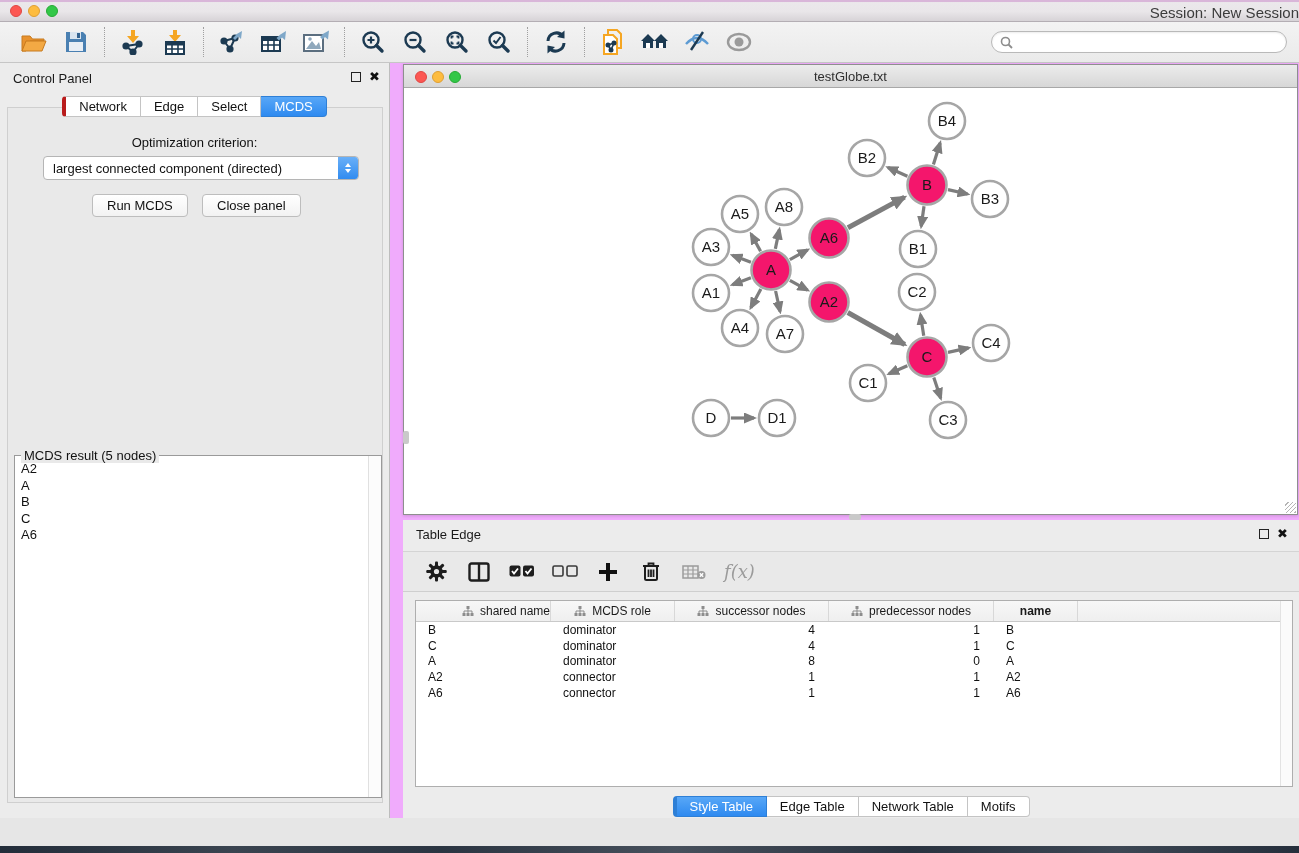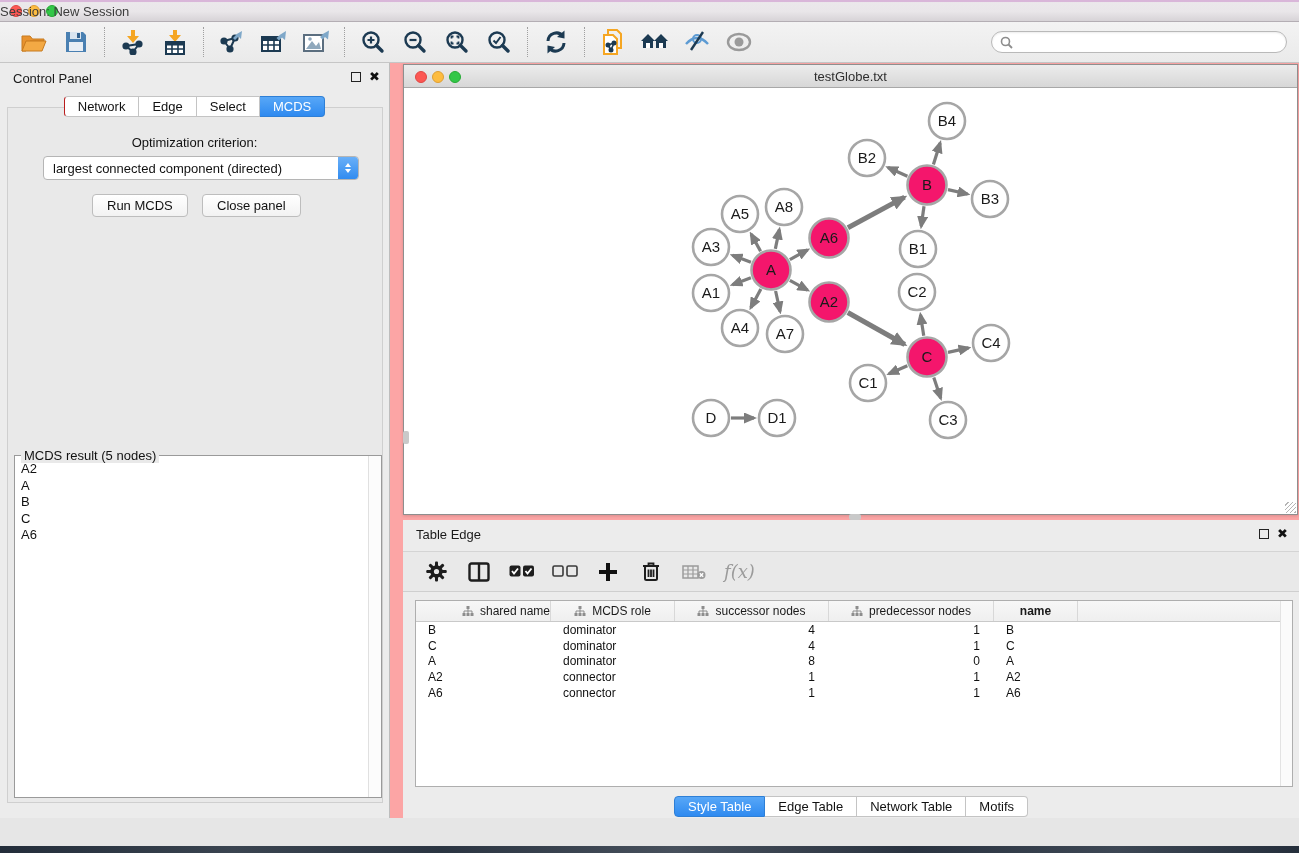--- a/index.html
+++ b/index.html
@@ -8,52 +8,52 @@
   #app { position:relative; width:1299px; height:853px; background:#e6e6e6; }
 
   
   #titlebar { position:absolute; left:0; top:0; width:1299px; height:22px;
     background:linear-gradient(#d9b6d9 0%, #d9b6d9 8%, #ebe8eb 12%, #e9e6e9 55%, #d7d3d7 100%);
     border-bottom:1px solid #b4aeb4; }
   .tl { position:absolute; top:5px; width:12px; height:12px; border-radius:50%; }
   .tl.red    { background:#fc5753; border:1px solid #df4744; }
   .tl.yellow { background:#fdbc40; border:1px solid #de9f34; }
   .tl.green  { background:#33c748; border:1px solid #27aa35; }
-  #titlebar .title { position:absolute; left:0; right:0; top:4px; text-align:left;
-    font-size:13px; color:#3c3c3c; }
+  #titlebar .title { position:absolute; left:0; right:0; top:4px; text-align:right;
+    font-size:15px; color:#3c3c3c; }
 
   
   #toolbar { position:absolute; left:0; top:22px; width:1299px; height:41px;
     background:linear-gradient(#f3f3f3,#eaeaea); border-bottom:1px solid #c6c6c6;
     display:flex; align-items:center; padding:0 8px; }
   .tgroup { display:flex; align-items:center; gap:8px; padding:0 9px; }
   .tbtn { width:34px; height:30px; display:flex; align-items:center; justify-content:center; }
   .sep { width:1px; height:30px; border-left:1px dotted #9f9f9f; margin:0 2px; }
   #search-wrap { margin-left:auto; margin-right:4px; width:296px; height:22px;
     background:#fff; border:1px solid #b9b9b9; border-radius:11px;
     display:flex; align-items:center; padding:0 8px; box-shadow:inset 0 1px 2px rgba(0,0,0,.08); }
   #search-wrap input { border:none; outline:none; flex:1; font-size:12px; margin-left:5px;
     font-family:"Liberation Sans","DejaVu Sans",sans-serif; background:transparent; }
 
   
-  #workspace { position:absolute; left:0; top:63px; width:1299px; height:755px; background:#fca5a5; }
+  #workspace { position:absolute; left:0; top:63px; width:1299px; height:755px; background:#f0abfc; }
 
   
   #control-panel { position:absolute; left:0; top:0; width:390px; height:755px;
     background:#ececec; border-right:1px solid #bdbdbd; }
   #cp-header { position:absolute; left:0; top:0; width:100%; height:30px; }
   #cp-header .ptitle { position:absolute; left:13px; top:8px; font-size:13px; color:#1a1a1a; }
   .float-ico { position:absolute; top:9px; width:10px; height:10px; border:1.6px solid #222; }
   .close-ico { position:absolute; top:7px; font-size:13px; font-weight:bold; color:#111; line-height:13px; }
   #cp-float { right:28px; } #cp-close { right:9px; }
 
   .seg { display:flex; }
   .seg-btn { height:21px; padding:0 13px; font-size:13px; line-height:20px; background:#fff;
     border:1px solid #c4c4c4; border-left:none; color:#111; cursor:default; white-space:nowrap; }
-  .seg-btn:first-child { border-left:1px solid #b91c1c; border-radius:4px 0 0 4px; }
+  .seg-btn:first-child { border-left:4px solid #b91c1c; border-radius:4px 0 0 4px; }
   .seg-btn:last-child { border-radius:0 4px 4px 0;text-align:center; }
   .seg-btn.active { background:linear-gradient(#58a7f7,#2e8af0); border-color:#2e7fd6; color:#fff; }
 
   #control-tabs { position:absolute; left:0; right:0; top:33px; display:flex; justify-content:center; z-index:2; }
   #cp-pane { position:absolute; left:7px; top:44px; width:376px; height:696px;
     border:1px solid #cfcfcf; background:#e9e9e9; }
   #opt-label { position:absolute; left:0; right:0; top:72px; text-align:center; font-size:13px; color:#111; }
   #opt-select { position:absolute; left:43px; top:93px; width:316px; height:24px; background:#fff;
     border:1px solid #b5b5b5; border-radius:4px; display:flex; align-items:center; overflow:hidden; }
   #opt-select .sel-text { flex:1; font-size:13px; color:#111; padding-left:9px; white-space:nowrap; }

